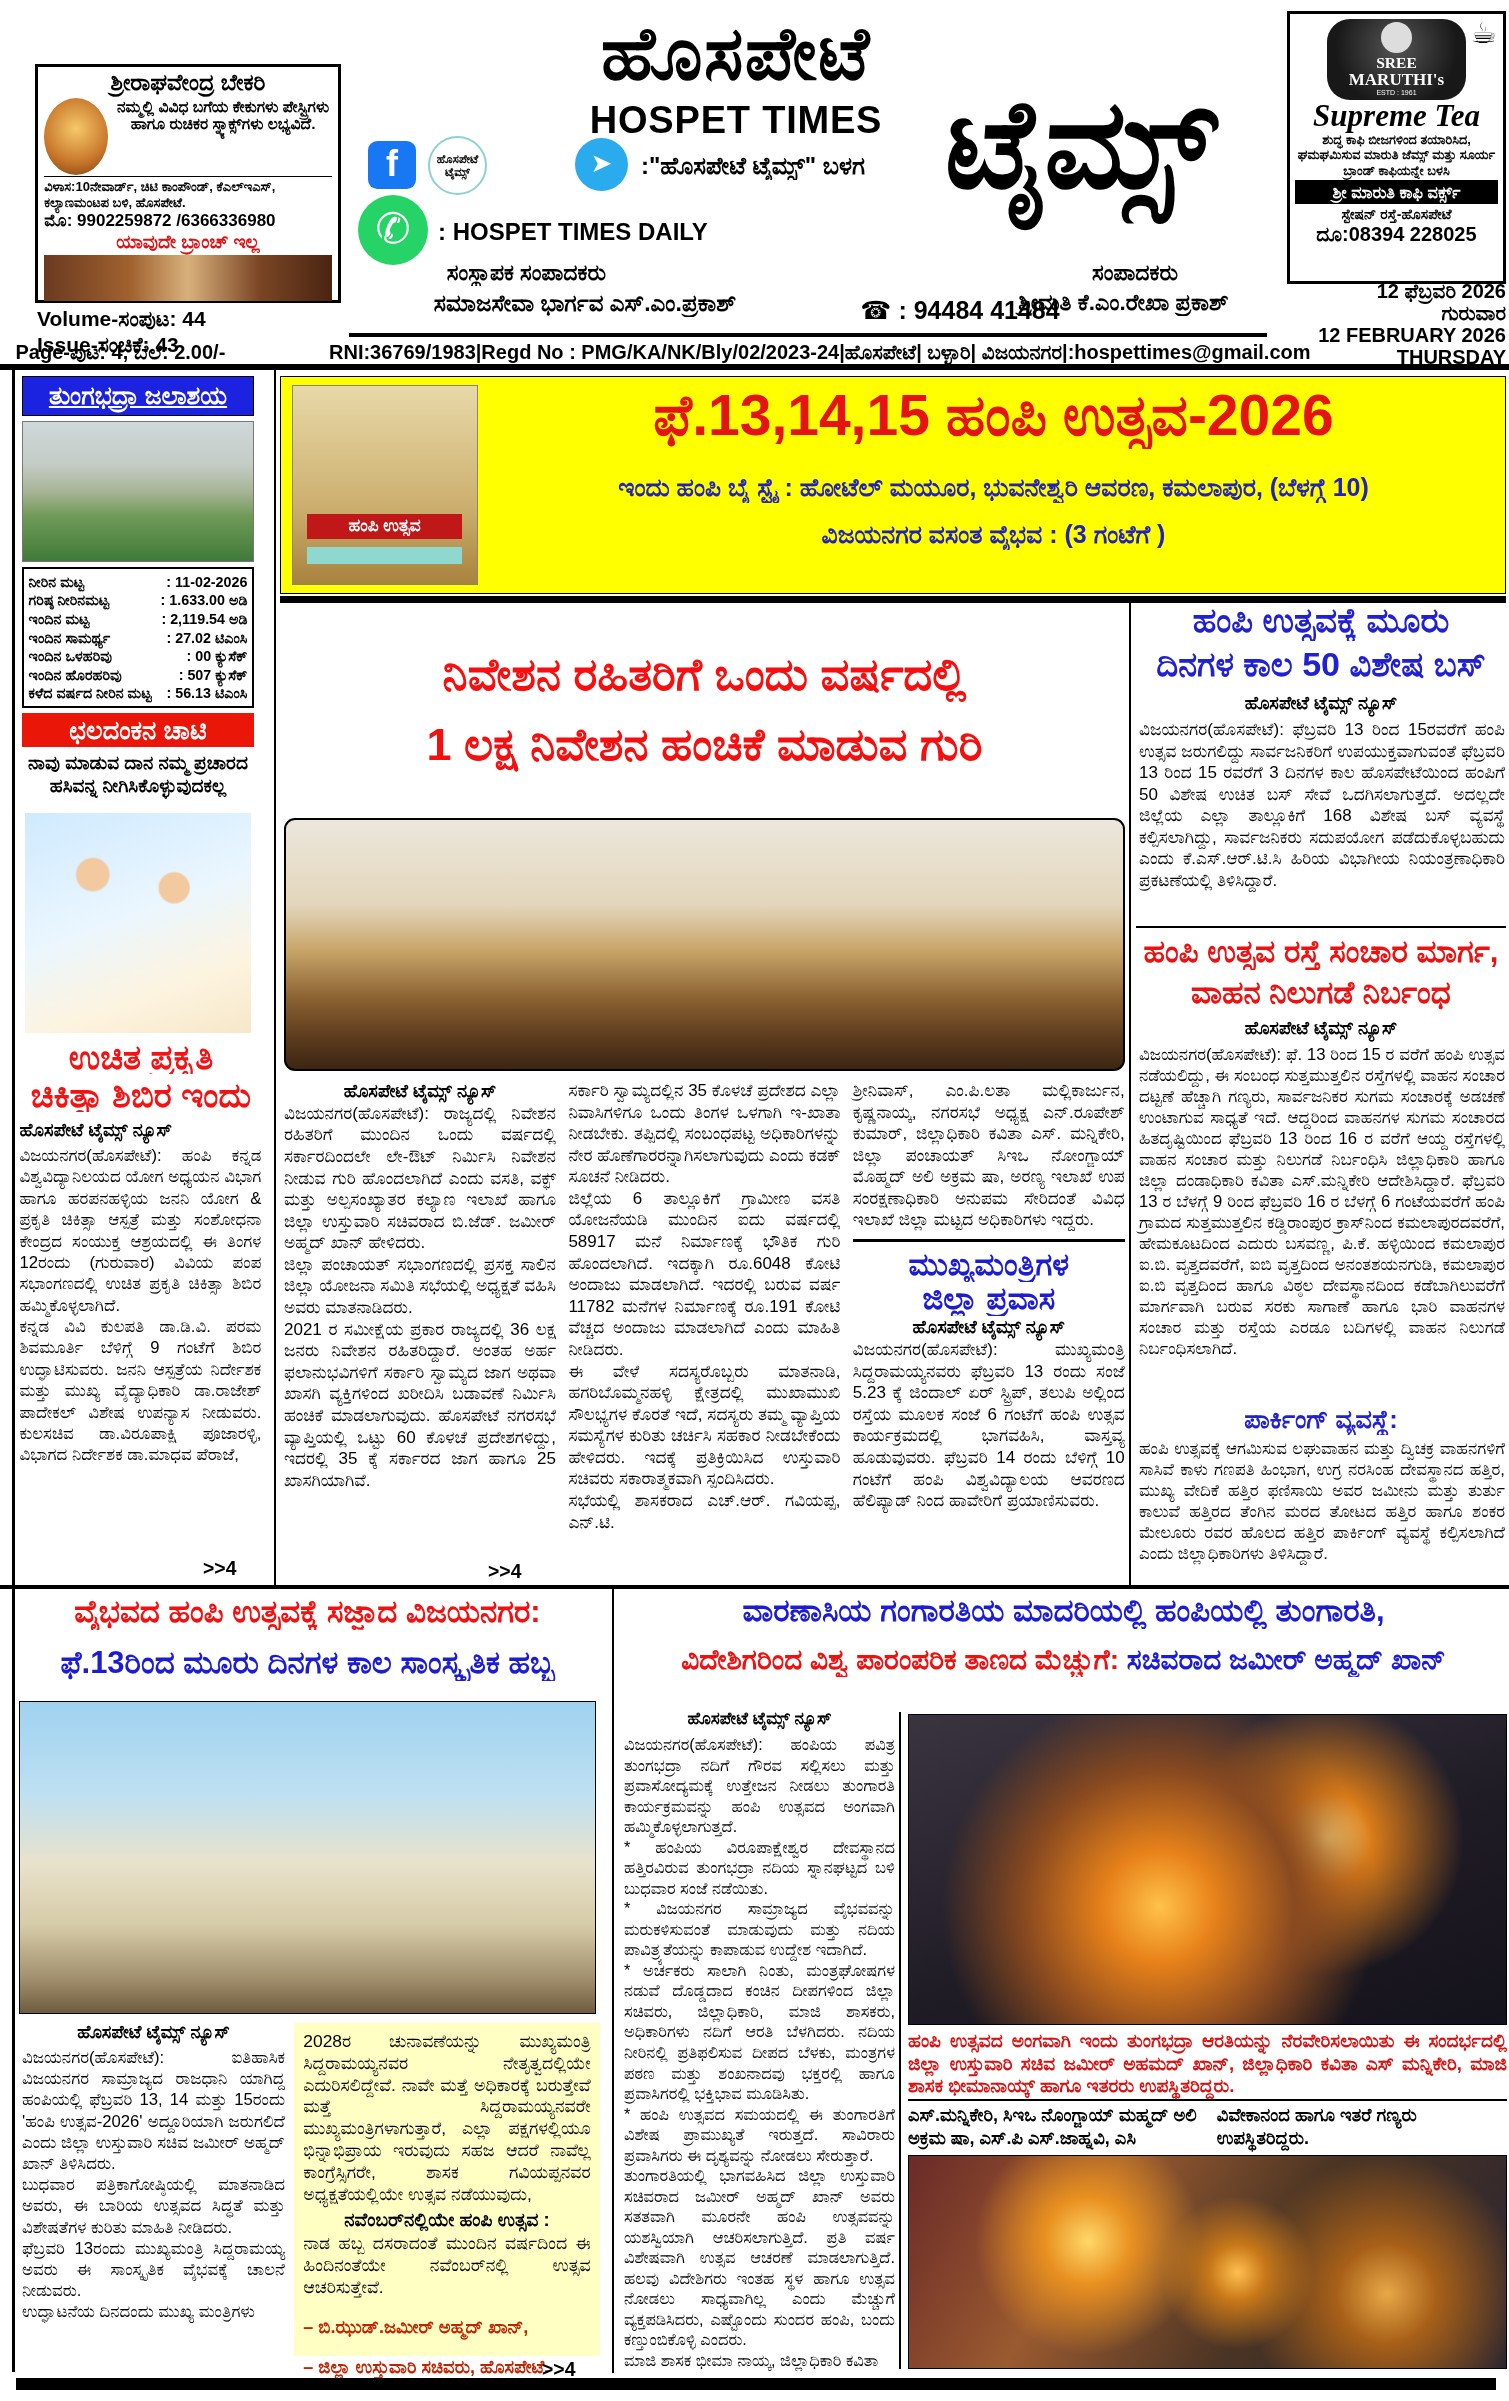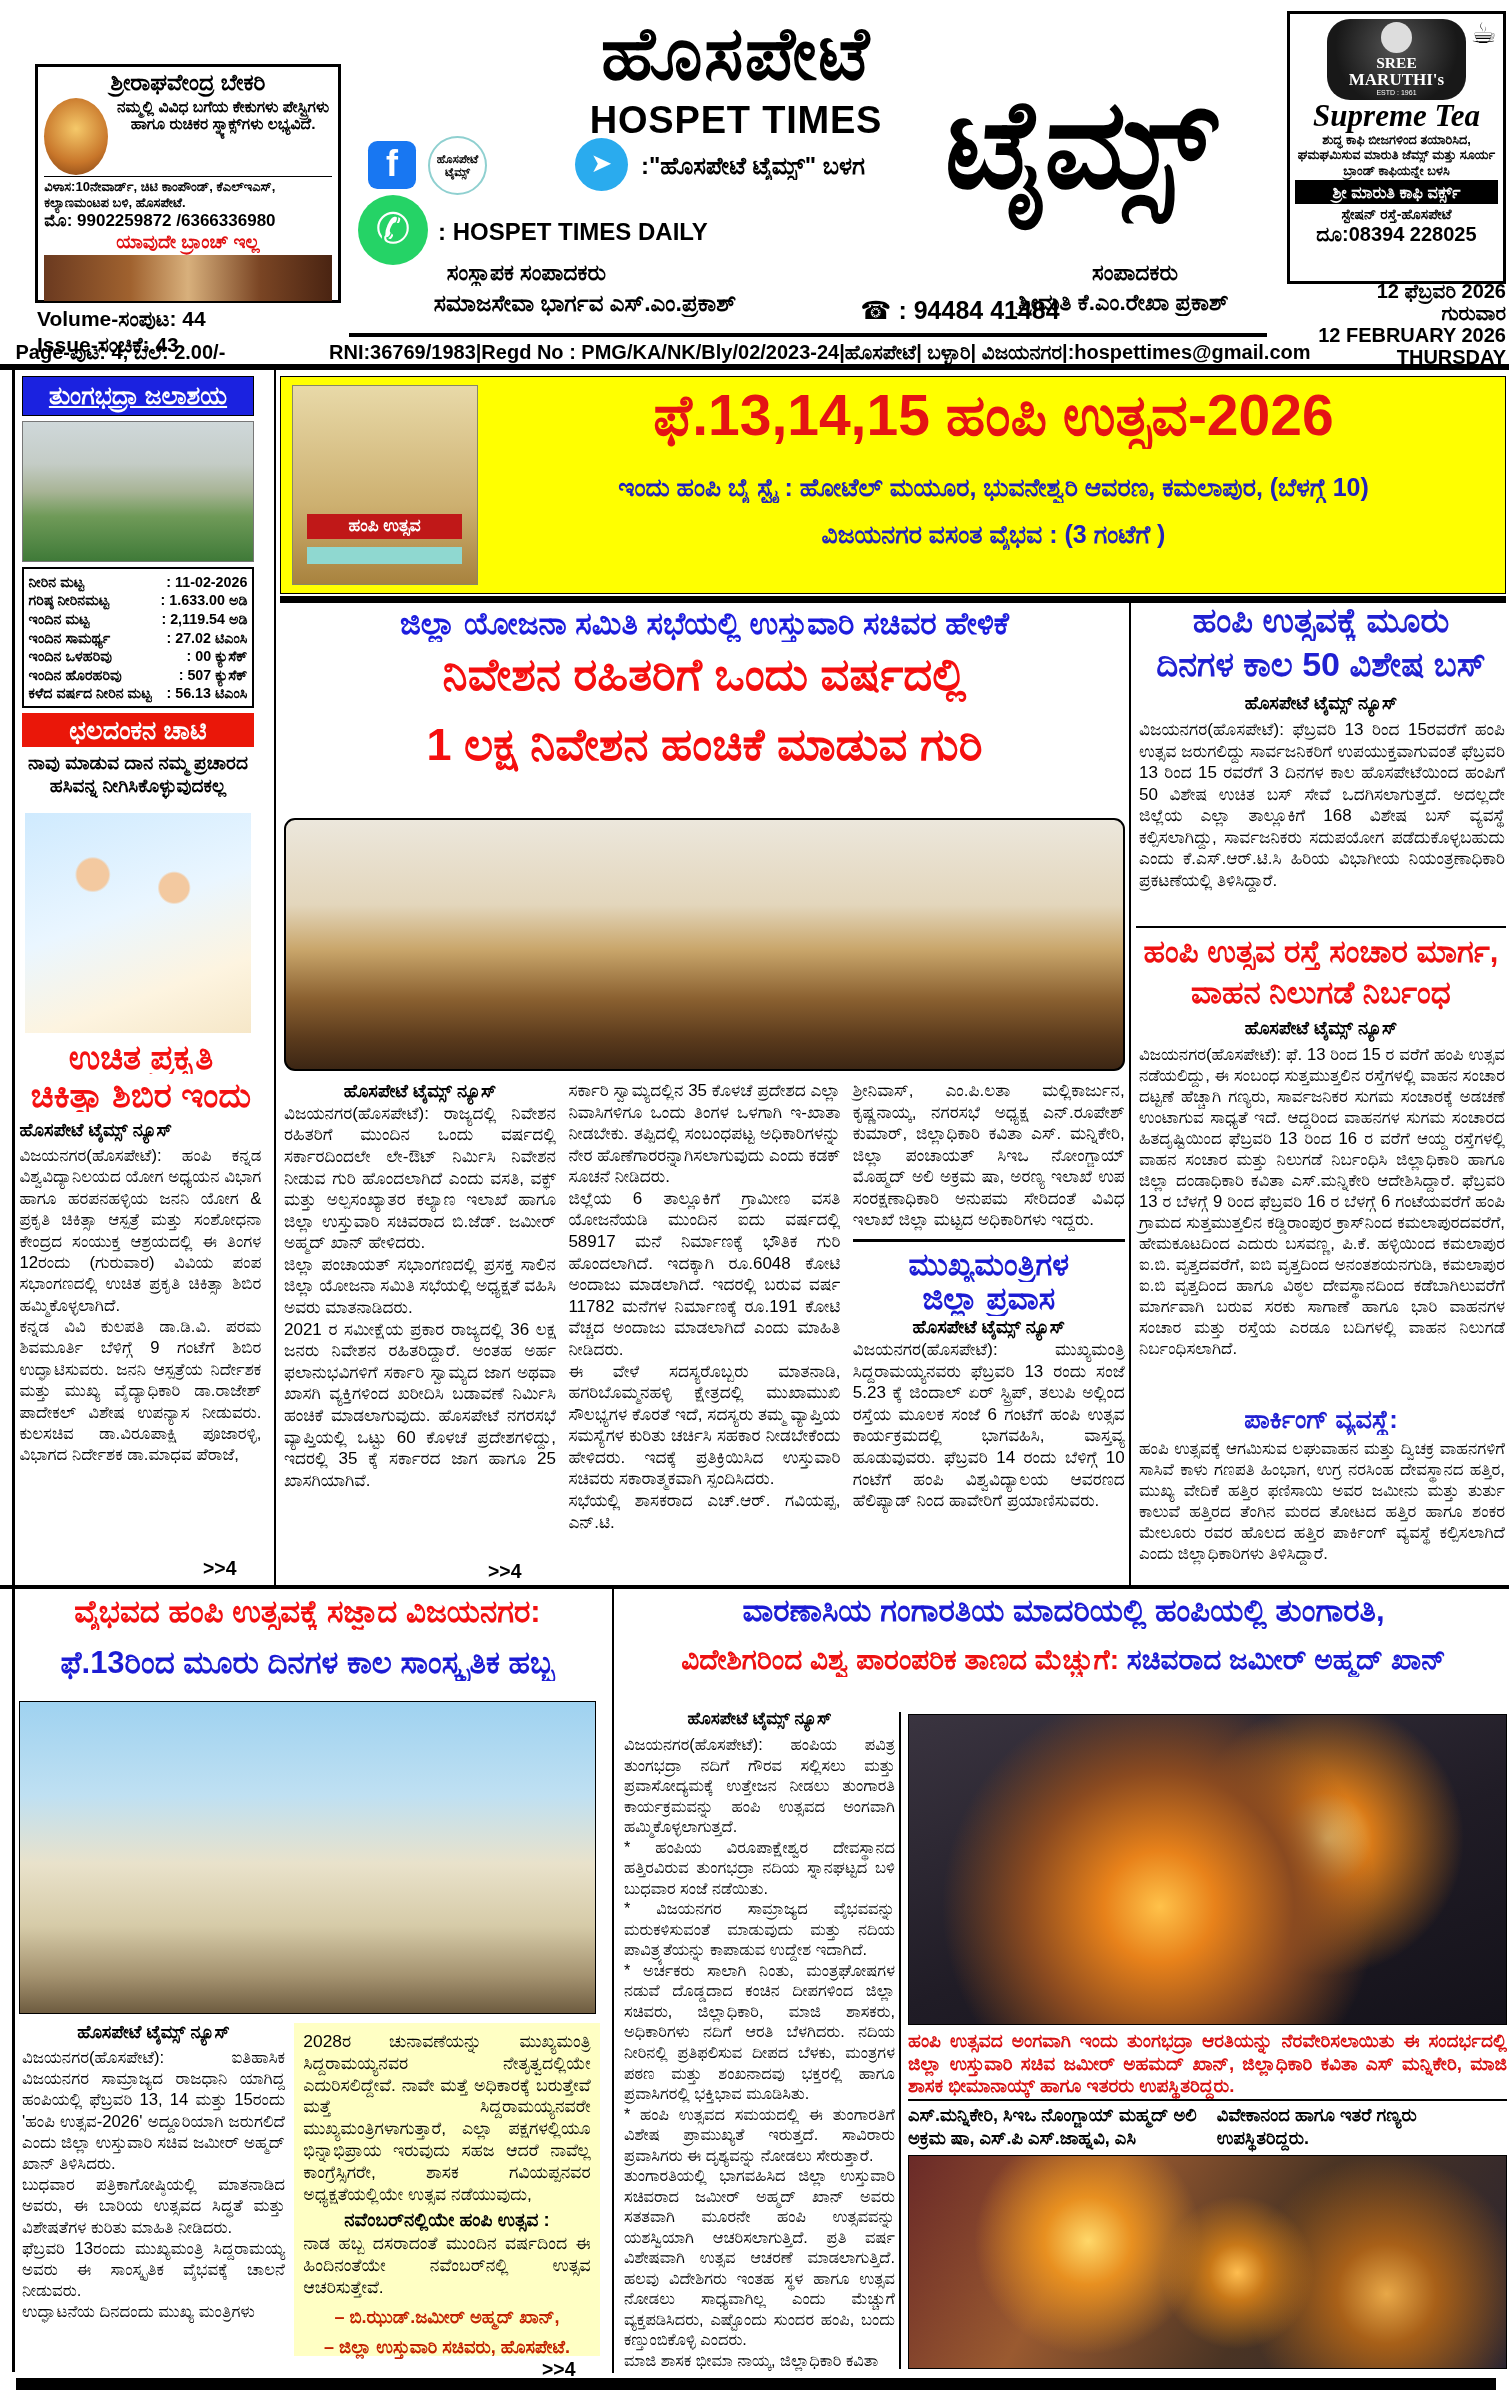--- a/index.html
+++ b/index.html
@@ -129,21 +129,21 @@
 
   #hr-head-red{left:17px;top:1594px;width:581px;font-size:31px;font-weight:900;color:#f21111;text-align:center;}
   #hr-head-blue{left:17px;top:1645px;width:581px;font-size:31px;font-weight:900;color:#1c1cd4;text-align:center;}
   #gate-photo{left:19.4px;top:1701px;width:577px;height:313px;border:1.5px solid #000;background:
       linear-gradient(180deg,#9fd2f0 0%,#bfe0f2 30%,#e9e2cb 52%,#d6cba8 72%,#a59370 88%,#6e5c40 100%);}
   #hr-byline{left:22px;top:2022px;width:263px;font-size:18px;font-weight:900;text-align:center;}
   #hr-col1{left:22px;top:2047px;width:263px;height:308px;font-size:16.7px;line-height:1.27;}
   #hr-quote-box{left:294px;top:2023px;width:306px;height:333px;background:#ffffc4;padding:7.7px 9.3px;}
   #hr-quote-box .q{font-size:17.4px;line-height:1.26;text-align:justify;}
   #hr-quote-box .qh{font-size:18.6px;font-weight:900;text-align:center;margin:3.1px 0 1.5px;}
-  #hr-quote-box .sg{color:#c22200;font-size:18px;font-weight:900;text-align:center;margin-top:9px;}
+  #hr-quote-box .sg{color:#c22200;font-size:18px;font-weight:900;margin-top:19px;}
   #hr-more{left:542px;top:2358px;font-size:19.4px;font-weight:900;}
 
   #tu-head1{left:620px;top:1593px;width:887px;font-size:31px;font-weight:900;color:#1c1cd4;text-align:center;}
   #tu-head2{left:620px;top:1644px;width:887px;font-size:28px;font-weight:900;text-align:center;}
   #tu-byline{left:624px;top:1709px;width:271px;font-size:17px;font-weight:900;text-align:center;}
   #tu-body{left:624px;top:1734px;width:271px;height:629px;font-size:16.3px;line-height:1.26;}
   #aarti-photo1{left:908px;top:1714px;width:599px;height:311px;border:1.5px solid #000;background:
       radial-gradient(circle at 42% 62%,#ffc24a 0%,#e8821a 14%,#8a4a20 34%,transparent 55%),
       radial-gradient(circle at 70% 40%,#ffdc80 0%,#d87a18 10%,transparent 30%),
       linear-gradient(160deg,#3a3440 0%,#201c26 55%,#14121a 100%);}
@@ -277,21 +277,20 @@
     <div id="banner-art">
       <div class="lbl">ಹಂಪಿ ಉತ್ಸವ</div>
       <div class="strip"></div>
     </div>
     <div id="banner-title" class="nw">ಫೆ.13,14,15 ಹಂಪಿ ಉತ್ಸವ-2026</div>
     <div id="banner-l1" class="banner-ln nw">ಇಂದು ಹಂಪಿ ಬೈ ಸ್ಟೈ : ಹೋಟೆಲ್ ಮಯೂರ, ಭುವನೇಶ್ವರಿ ಆವರಣ, ಕಮಲಾಪುರ, (ಬೆಳಗ್ಗೆ 10)</div>
     <div id="banner-l2" class="banner-ln nw">ವಿಜಯನಗರ ವಸಂತ ವೈಭವ : (3 ಗಂಟೆಗೆ )</div>
   </div>
   <div class="abs hline" id="banner-bar"></div>
 
-  <div class="abs nw" id="kicker">ಜಿಲ್ಲಾ ಯೋಜನಾ ಸಮಿತಿ ಸಭೆಯಲ್ಲಿ ಉಸ್ತುವಾರಿ ಸಚಿವರ ಹೇಳಿಕೆ</div>
   <div class="abs nw" id="mainhead1">ನಿವೇಶನ ರಹಿತರಿಗೆ ಒಂದು ವರ್ಷದಲ್ಲಿ</div>
   <div class="abs nw" id="mainhead2">1 ಲಕ್ಷ ನಿವೇಶನ ಹಂಚಿಕೆ ಮಾಡುವ ಗುರಿ</div>
   <div class="abs" id="main-photo"></div>
 
   <div class="abs" id="main-cols">
     <div class="mcol">
       <div class="byl">ಹೊಸಪೇಟೆ ಟೈಮ್ಸ್ ನ್ಯೂಸ್</div>
       <div class="just">ವಿಜಯನಗರ(ಹೊಸಪೇಟೆ): ರಾಜ್ಯದಲ್ಲಿ ನಿವೇಶನ ರಹಿತರಿಗೆ ಮುಂದಿನ ಒಂದು ವರ್ಷದಲ್ಲಿ ಸರ್ಕಾರದಿಂದಲೇ ಲೇ-ಔಟ್ ನಿರ್ಮಿಸಿ ನಿವೇಶನ ನೀಡುವ ಗುರಿ ಹೊಂದಲಾಗಿದೆ ಎಂದು ವಸತಿ, ವಕ್ಫ್ ಮತ್ತು ಅಲ್ಪಸಂಖ್ಯಾತರ ಕಲ್ಯಾಣ ಇಲಾಖೆ ಹಾಗೂ ಜಿಲ್ಲಾ ಉಸ್ತುವಾರಿ ಸಚಿವರಾದ ಬಿ.ಜೆಡ್. ಜಮೀರ್ ಅಹ್ಮದ್ ಖಾನ್ ಹೇಳಿದರು.
  ಜಿಲ್ಲಾ ಪಂಚಾಯತ್ ಸಭಾಂಗಣದಲ್ಲಿ ಪ್ರಸಕ್ತ ಸಾಲಿನ ಜಿಲ್ಲಾ ಯೋಜನಾ ಸಮಿತಿ ಸಭೆಯಲ್ಲಿ ಅಧ್ಯಕ್ಷತೆ ವಹಿಸಿ ಅವರು ಮಾತನಾಡಿದರು.
  2021 ರ ಸಮೀಕ್ಷೆಯ ಪ್ರಕಾರ ರಾಜ್ಯದಲ್ಲಿ 36 ಲಕ್ಷ ಜನರು ನಿವೇಶನ ರಹಿತರಿದ್ದಾರೆ. ಅಂತಹ ಅರ್ಹ ಫಲಾನುಭವಿಗಳಿಗೆ ಸರ್ಕಾರಿ ಸ್ವಾಮ್ಯದ ಜಾಗ ಅಥವಾ ಖಾಸಗಿ ವ್ಯಕ್ತಿಗಳಿಂದ ಖರೀದಿಸಿ ಬಡಾವಣೆ ನಿರ್ಮಿಸಿ ಹಂಚಿಕೆ ಮಾಡಲಾಗುವುದು. ಹೊಸಪೇಟೆ ನಗರಸಭೆ ವ್ಯಾಪ್ತಿಯಲ್ಲಿ ಒಟ್ಟು 60 ಕೊಳಚೆ ಪ್ರದೇಶಗಳಿದ್ದು, ಇದರಲ್ಲಿ 35 ಕ್ಕೆ ಸರ್ಕಾರದ ಜಾಗ ಹಾಗೂ 25 ಖಾಸಗಿಯಾಗಿವೆ.</div>

